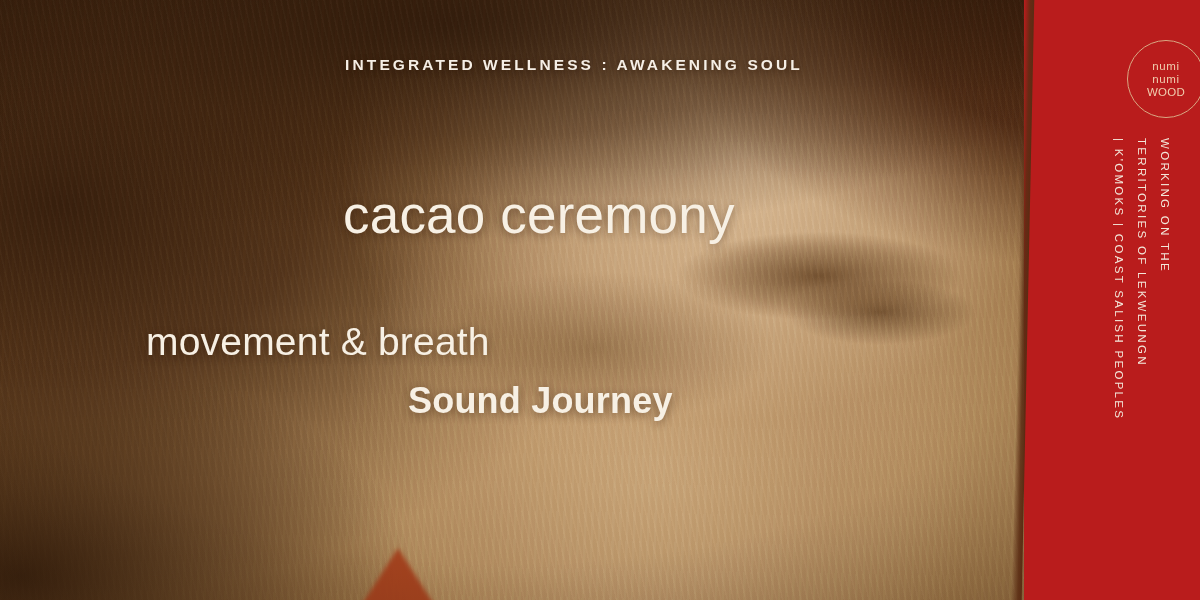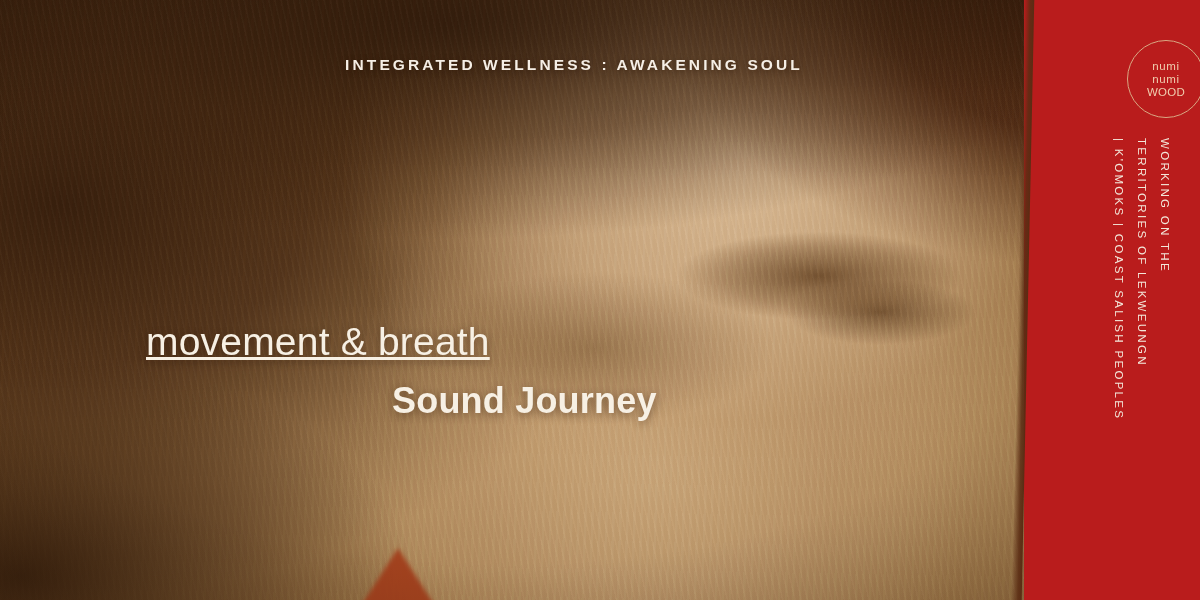--- a/index.html
+++ b/index.html
@@ -114,22 +114,22 @@
 
   .lines { position: absolute; left: 0; top: 0; width: 1024px; height: 600px; }
   .line {
     position: absolute;
     color: #f7f0e4;
     white-space: nowrap;
     text-shadow: 0 2px 10px rgba(48,24,8,0.48);
   }
   .line-1 { left: 343px; top: 184px; font-size: 53px; font-weight: 300; letter-spacing: 0.2px; }
   .line-2 { left: 258px; top: 263px; font-size: 37px; font-weight: 600; letter-spacing: 0.4px; }
-  .line-3 { left: 146px; top: 320px; font-size: 39px; font-weight: 400; letter-spacing: 0.2px; text-decoration: underline; }
-  .line-4 { left: 392px; top: 380px; font-size: 36px; font-weight: 700; letter-spacing: 0.2px; }
+  .line-3 { left: 146px; top: 320px; font-size: 39px; font-weight: 400; letter-spacing: 0.2px; }
+  .line-4 { left: 408px; top: 380px; font-size: 36px; font-weight: 700; letter-spacing: 0.2px; }
 
   
   .panel {
     position: absolute;
     left: 1024px; top: 0;
     width: 176px; height: 600px;
     background: #b91c1c;
   }
   
   .panel .seam {
@@ -200,20 +200,21 @@
     <div class="layer l-striate"></div>
     <div class="layer l-striate2"></div>
     <div class="layer l-botleft"></div>
     <div class="l-tri"></div>
     <div class="layer l-vig"></div>
   </div>
 
   <div class="kicker">INTEGRATED WELLNESS : AWAKENING SOUL</div>
 
   <div class="lines">
+    <div class="line line-1">cacao ceremony</div>
     <div class="line line-3">movement &amp; breath</div>
     <div class="line line-4">Sound Journey</div>
   </div>
 
   <div class="panel">
     <div class="seam"></div>
 
     <div class="logo">
       <span class="lg-1">numi</span>
       <span class="lg-2">numi</span>

